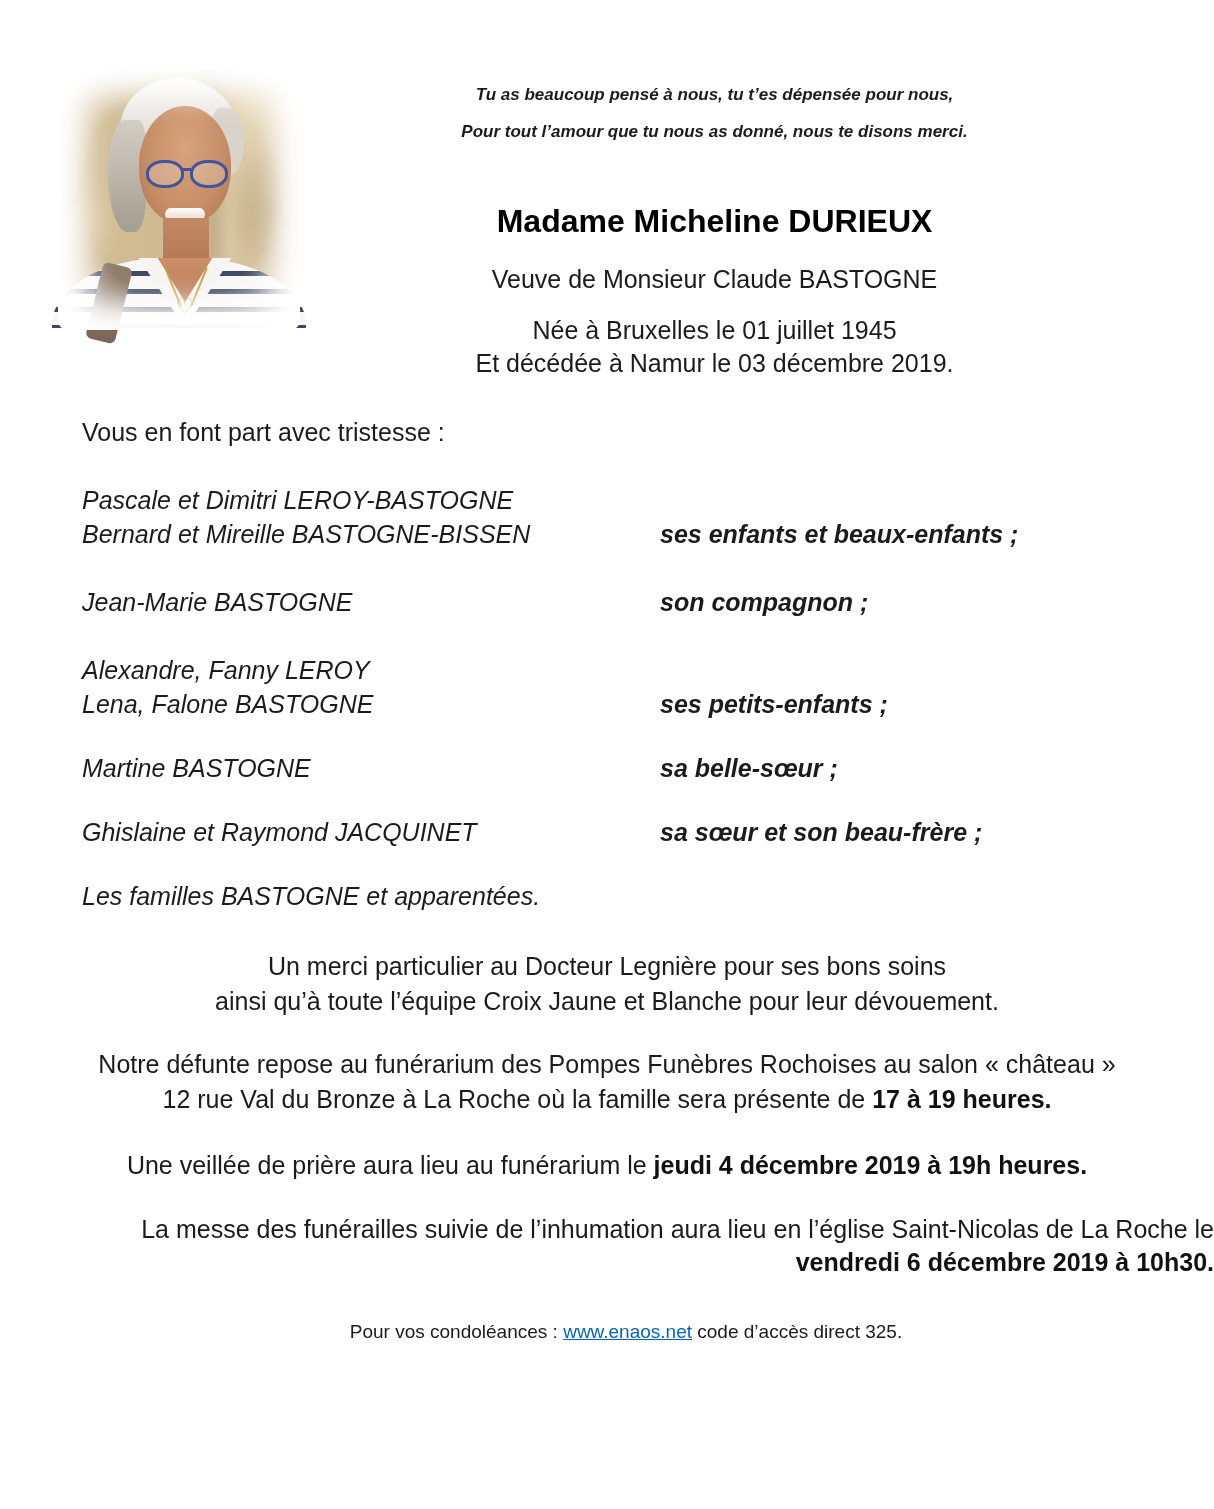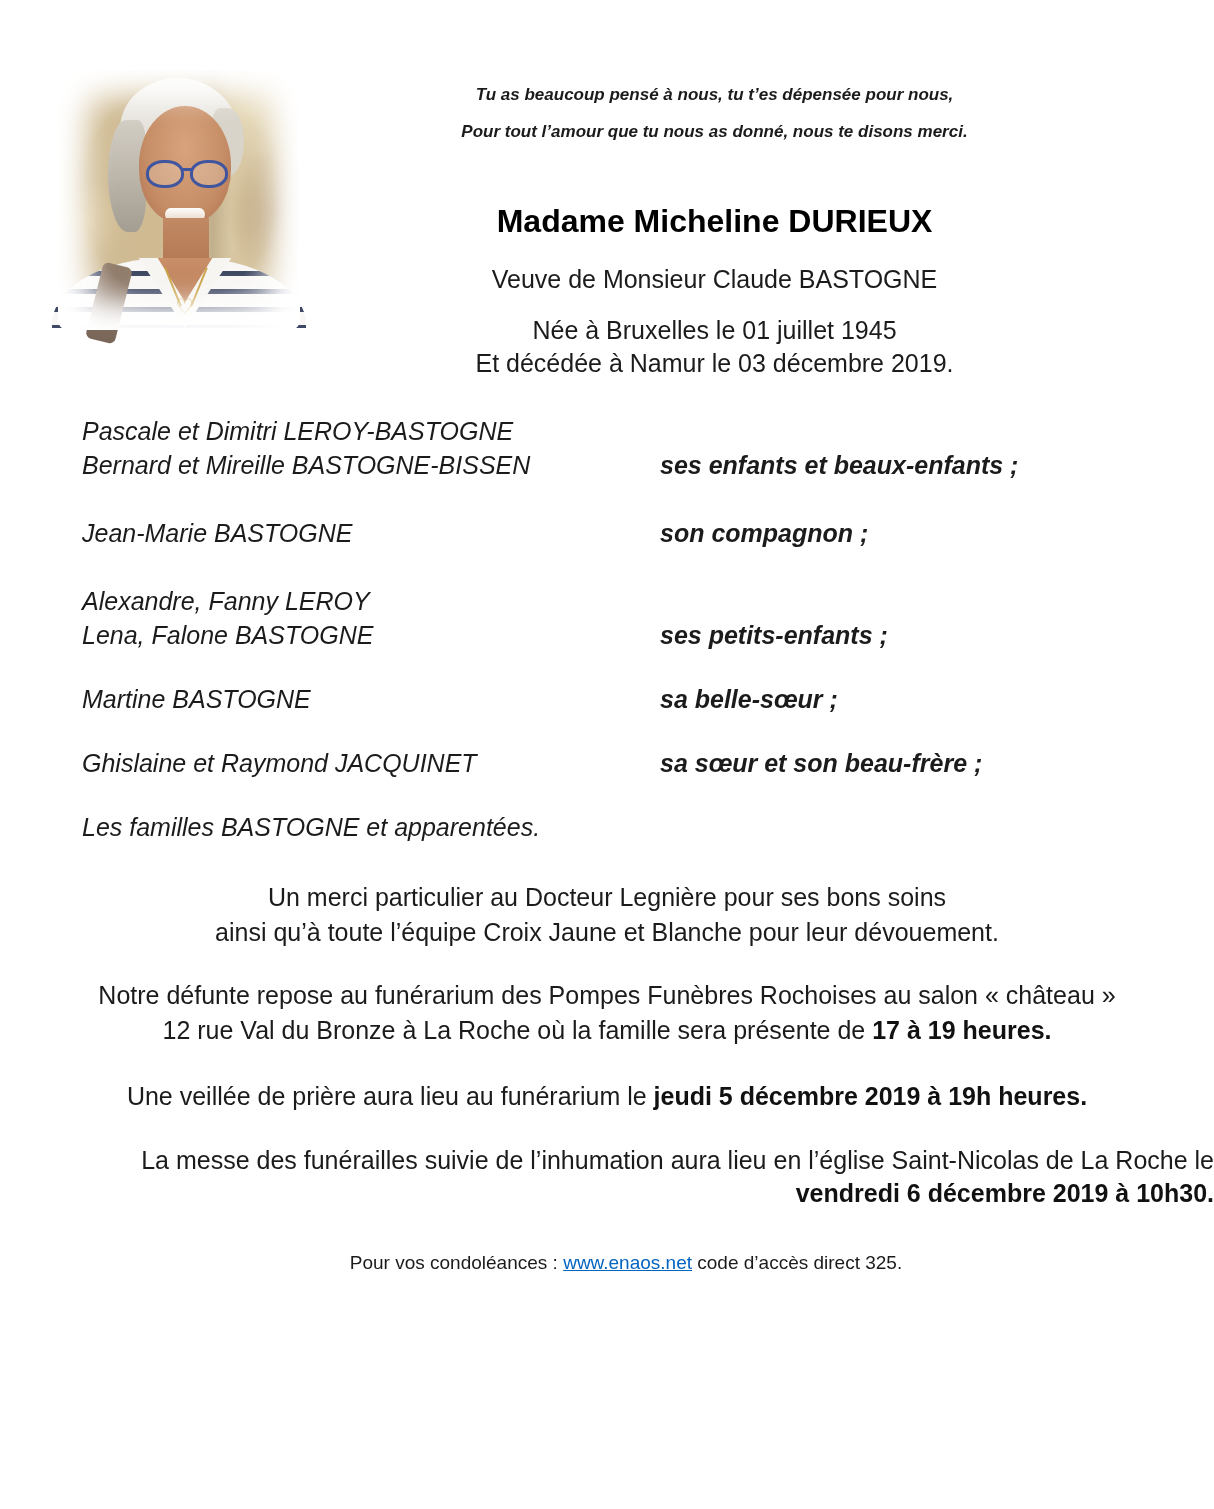--- a/index.html
+++ b/index.html
@@ -148,20 +148,21 @@
     </div>
 
     <div class="header-text">
       <p class="quote"><span>Tu as beaucoup pensé à nous, tu t’es dépensée pour nous,</span><br><span>Pour tout l’amour que tu nous as donné, nous te disons merci.</span></p>
       <h1 class="deceased-name">Madame Micheline DURIEUX</h1>
       <p class="widow">Veuve de Monsieur Claude BASTOGNE</p>
       <p class="vitals"><span>Née à Bruxelles le 01 juillet 1945</span><br><span>Et décédée à Namur le 03 décembre 2019.</span></p>
     </div>
   </div>
 
+  <p class="intro">Vous en font part avec tristesse :</p>
 
   <div class="family">
 
     <div class="family-row">
       <div class="names">
         <div>Pascale et Dimitri LEROY-BASTOGNE</div>
         <div>Bernard et Mireille BASTOGNE-BISSEN</div>
       </div>
       <div class="relation">ses enfants et beaux-enfants ;</div>
     </div>
@@ -198,21 +199,21 @@
   </div>
 
   <p class="closing">Les familles BASTOGNE et apparentées.</p>
 
   <div class="notices">
 
     <p class="notice-thanks"><span>Un merci particulier au Docteur Legnière pour ses bons soins</span><br><span>ainsi qu’à toute l’équipe Croix Jaune et Blanche pour leur dévouement.</span></p>
 
     <p class="notice-repose"><span>Notre défunte repose au funérarium des Pompes Funèbres Rochoises au salon « château »</span><br><span>12 rue Val du Bronze à La Roche où la famille sera présente de </span><b>17 à 19 heures.</b></p>
 
-    <p class="notice-vigil"><span>Une veillée de prière aura lieu au funérarium le </span><b>jeudi 5 décembre 2019 à 19h heures.</b></p>
+    <p class="notice-vigil"><span>Une veillée de prière aura lieu au funérarium le </span><b>jeudi 4 décembre 2019 à 19h heures.</b></p>
 
     <p class="notice-mass"><span>La messe des funérailles suivie de l’inhumation aura lieu en l’église Saint-Nicolas de La Roche le</span><br><b>vendredi 6 décembre 2019 à 10h30.</b></p>
 
     <p class="notice-condolences"><span>Pour vos condoléances : </span><a class="link">www.enaos.net</a><span> code d’accès direct 325.</span></p>
 
   </div>
 
 </div>
 
 </body></html>

